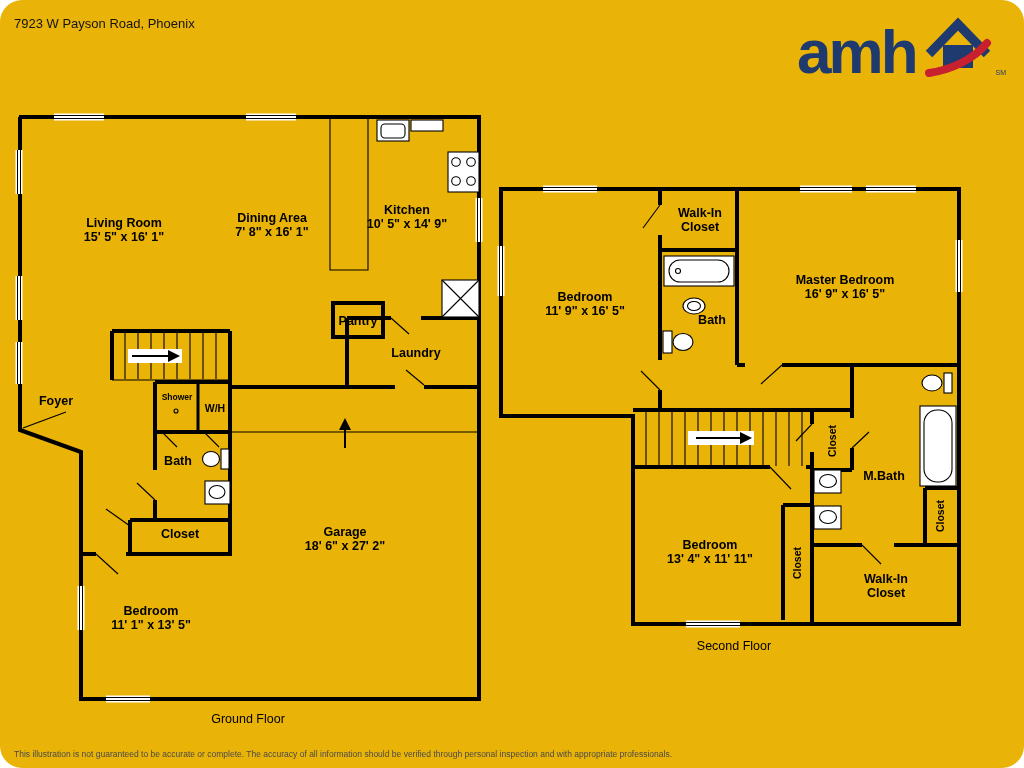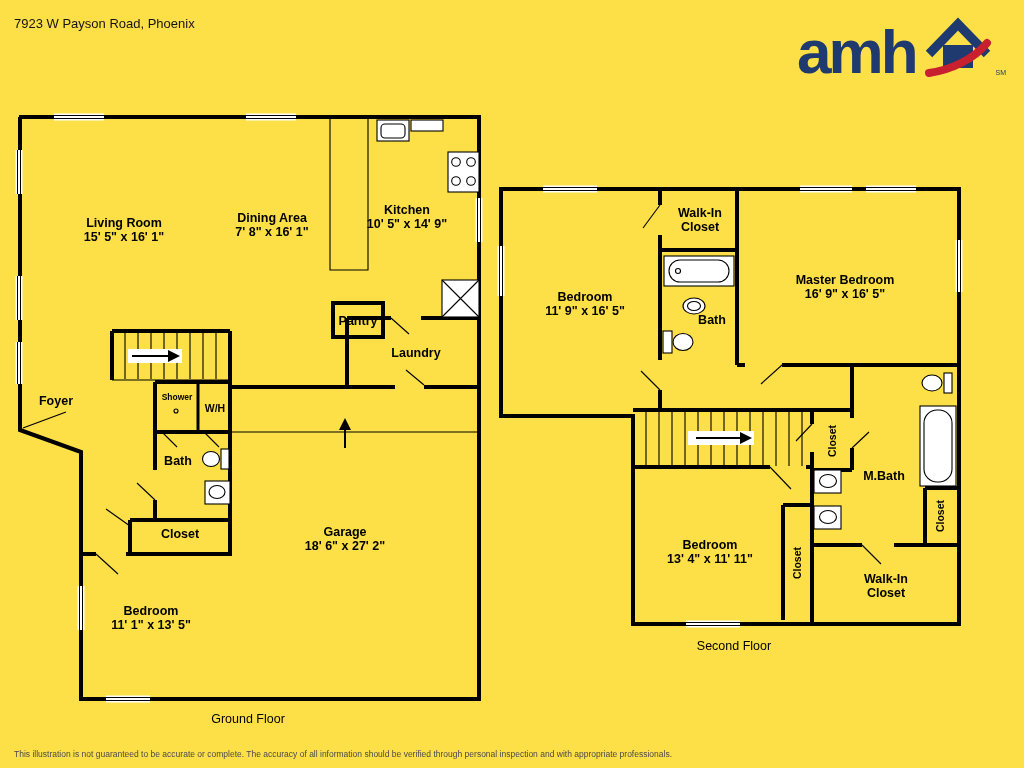--- a/index.html
+++ b/index.html
@@ -1,18 +1,18 @@
 <!DOCTYPE html>
 <html><head>
 <meta charset="utf-8">
 <style>
   * { margin:0; padding:0; box-sizing:border-box; }
   html,body { width:1024px; height:768px; overflow:hidden; background:#ffffff;
               font-family:"Liberation Sans", sans-serif; }
-  .page { position:relative; width:1024px; height:768px; background:#fde047; }
+  .page { position:relative; width:1024px; height:768px; background:#eab308;border-radius:22px; }
 
   .address { position:absolute; left:14px; top:16px; font-size:13px; color:#141414; }
 
   .logo { position:absolute; right:18px; top:14px; display:flex; align-items:flex-end; }
   .amh-word { font-size:62px; font-weight:bold; color:#1e3a6e; letter-spacing:-3px;
               line-height:0.82; }
   .house-svg { width:72px; height:64px; margin-left:6px; }
   .roof { stroke:#1e3a6e; stroke-width:9; fill:none; }
   .house-body { fill:#1e3a6e; }
   .swoosh { stroke:#c8202f; stroke-width:8; fill:none; stroke-linecap:round; }

